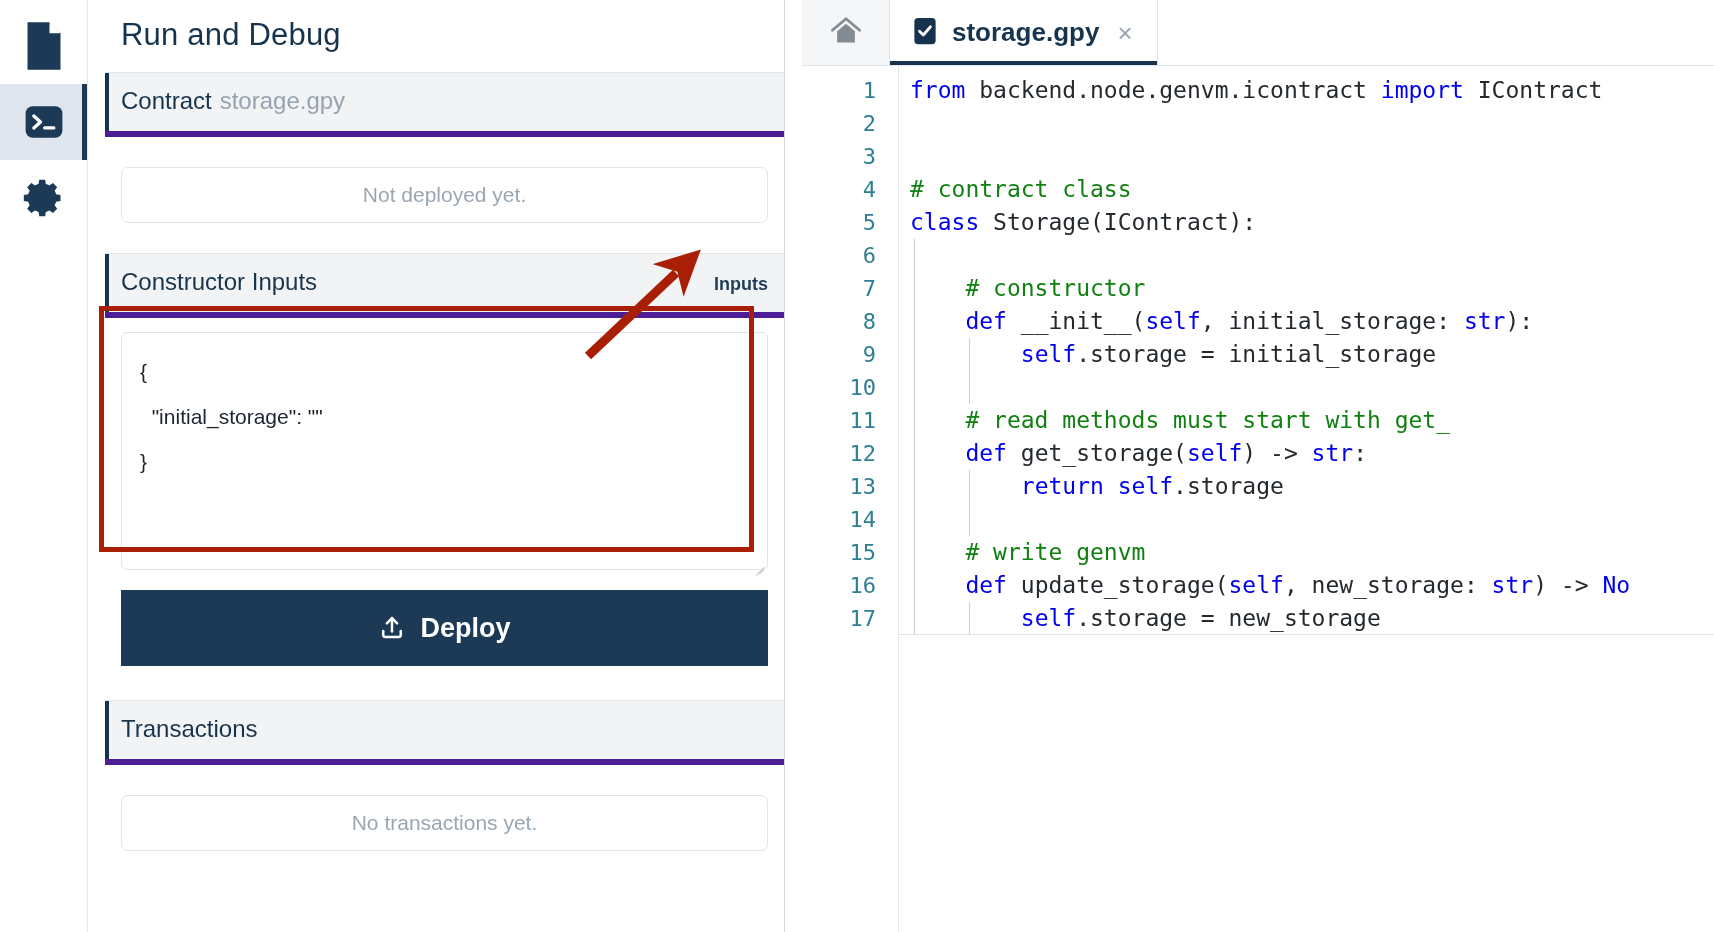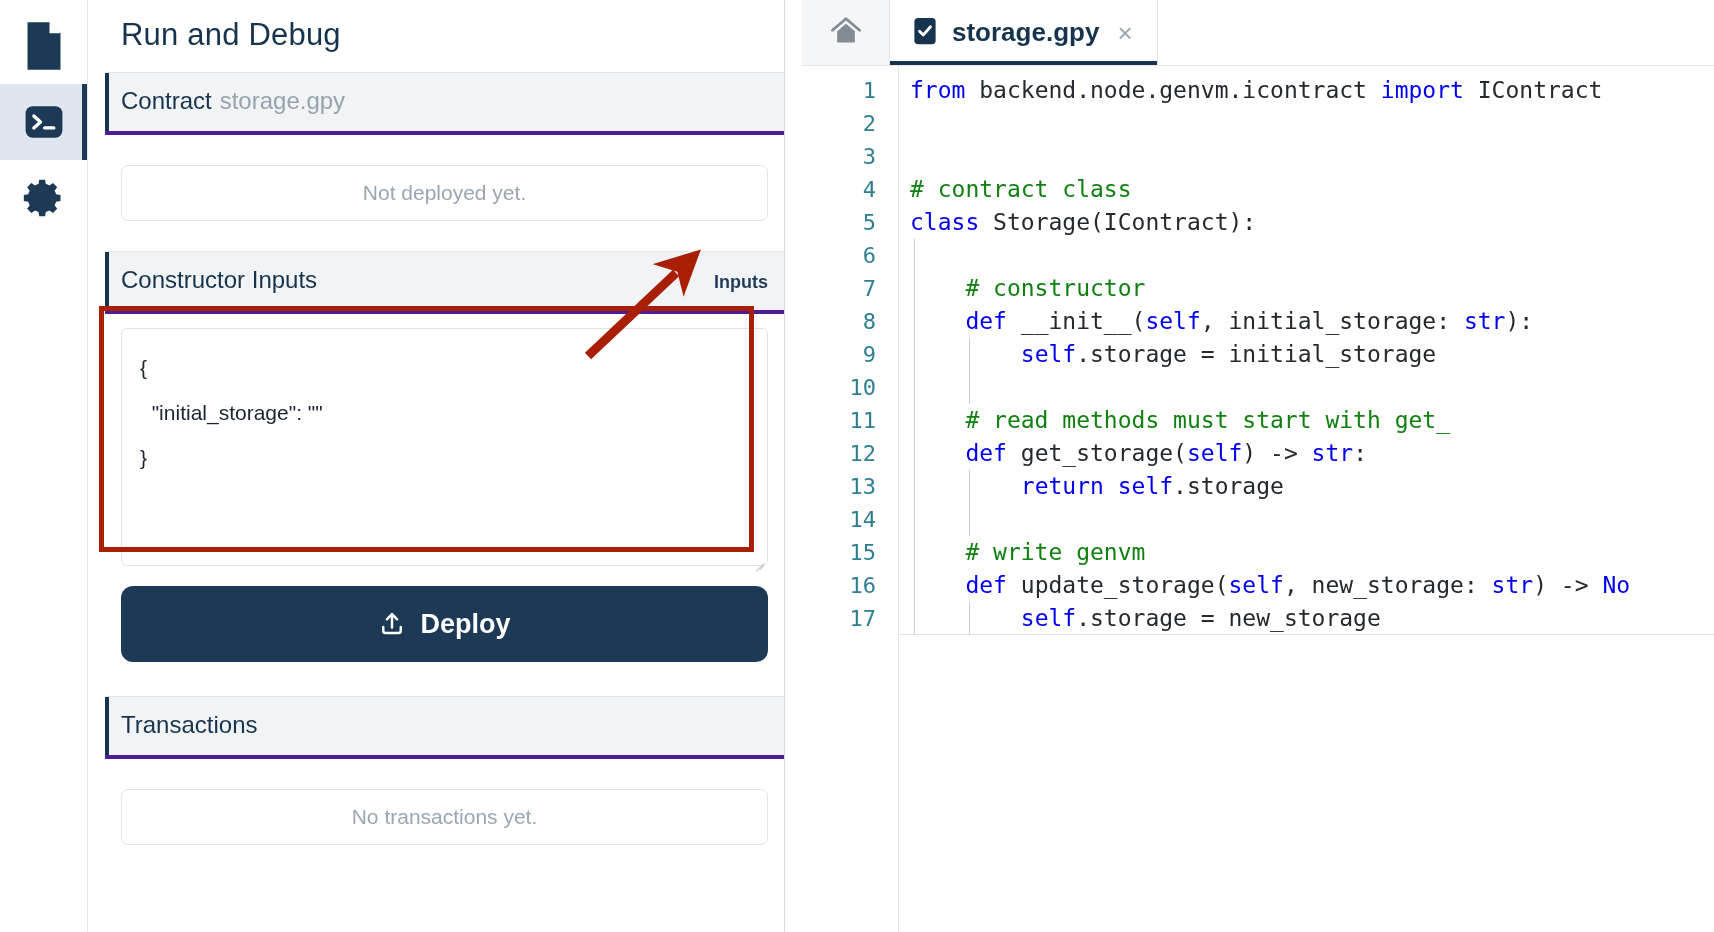--- a/index.html
+++ b/index.html
@@ -71,21 +71,21 @@
     color: #17344e;
     padding: 18px 16px 20px 16px;
     font-weight: 400;
     letter-spacing: .2px;
     line-height: 1.1;
   }
 
   .section-head {
     background: #f1f3f5;
     border-top: 1px solid #e3e6e9;
-    border-bottom: 4px solid #4c1d95;
+    border-bottom: 6px solid #4c1d95;
     padding: 14px 16px 16px 16px;
     display: flex;
     align-items: baseline;
     justify-content: space-between;
     position: relative;
   }
   .section-head::before {
     content: "";
     position: absolute;
     left: 0; top: 0; bottom: 0;
@@ -172,21 +172,21 @@
     pointer-events: none;
     z-index: 40;
   }
 
   
   .deploy-btn {
     margin: 16px 16px 0 16px;
     height: 76px;
     background: #1c3a56;
     border: none;
-    border-radius: 12px;
+    border-radius: 0;
     color: #ffffff;
     font-size: 27px;
     font-weight: 700;
     font-family: "Liberation Sans", sans-serif;
     display: flex;
     align-items: center;
     justify-content: center;
     gap: 14px;
     cursor: pointer;
   }

